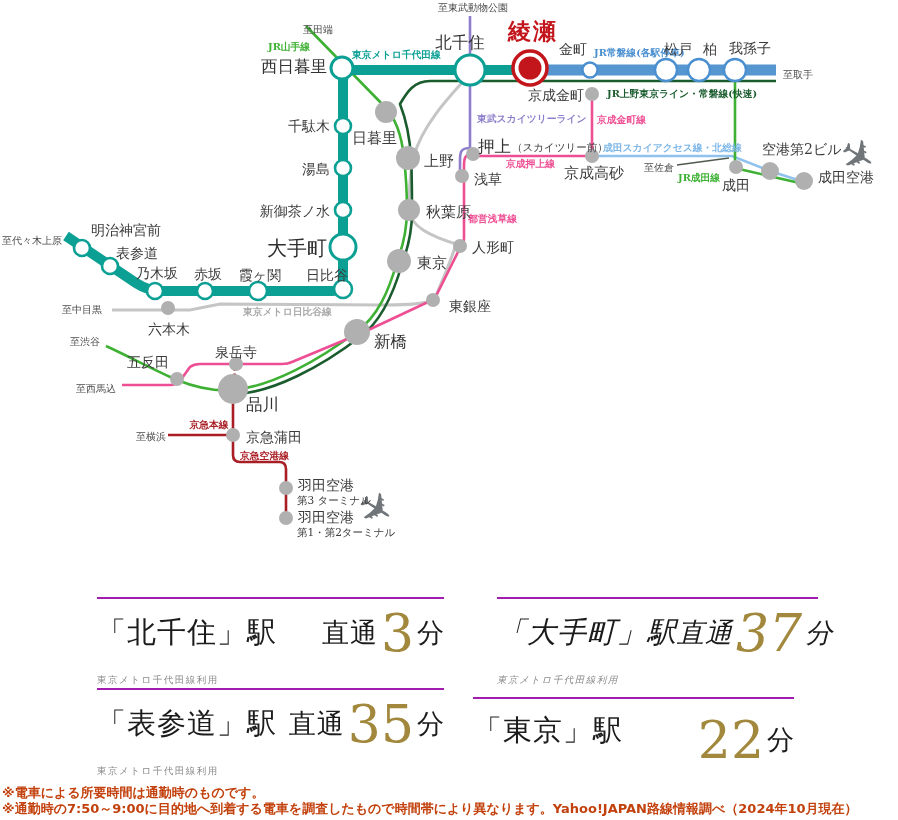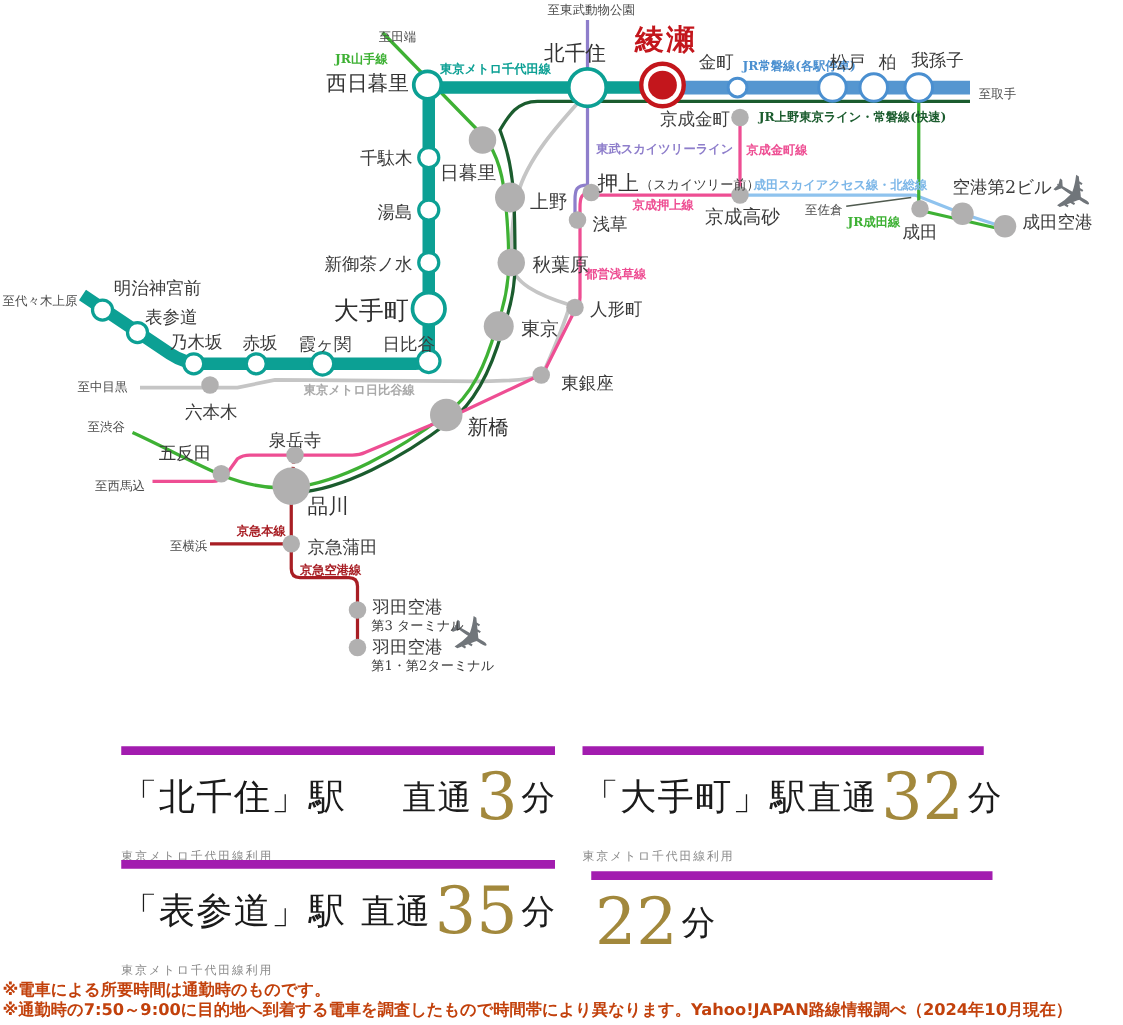--- a/index.html
+++ b/index.html
@@ -14,31 +14,31 @@
   .sub{font-size:10.5px;fill:#3b3b3b;}
   .dir{font-size:10px;fill:#4c4c4c;}
   .lbl{font-size:9.8px;font-weight:bold;}
   .teal{fill:#0ca094;} .green{fill:#3eb134;} .dkgreen{fill:#1b5c2e;}
   .blue{fill:#4a8fd0;} .purple{fill:#8e7ecb;} .pink{fill:#ee4e93;}
   .lblue{fill:#7db7e8;} .gray{fill:#a9a9a9;} .dkred{fill:#a81e24;}
   .plane{font-family:"DejaVu Sans",sans-serif;font-size:42px;fill:#70757a;}
 
   .caption{position:absolute;left:105px;top:551px;font-size:13.5px;letter-spacing:1px;
            color:#0f9c94;font-family:"DejaVu Serif","Liberation Serif",serif;}
-  .cell{position:absolute;border-top:7px solid #a21caf;
+  .cell{position:absolute;border-top:2px solid #a21caf;
         font-family:"DejaVu Serif","Liberation Serif",serif;color:#1b1b1b;}
   .cell .row{display:flex;align-items:baseline;justify-content:space-between;padding-top:12px;}
   .cell .station{font-size:29px;letter-spacing:1px;white-space:nowrap;}
   .time{display:flex;align-items:center;white-space:nowrap;}
   .time .pre{font-size:27px;letter-spacing:1px;}
   .time .min{font-size:52px;color:#a2883c;line-height:0.85;margin:0 3px;}
   .time .unit{font-size:27px;}
   .cell .note{font-size:9.5px;color:#8a8a8a;letter-spacing:1.5px;margin-top:19px;}
   .c-r1l{left:97px;top:597px;width:347px;height:99px;}
-  .c-r1r{left:466px;top:597px;width:321px;height:99px;}
+  .c-r1r{left:497px;top:597px;width:321px;height:99px;font-style:italic;}
   .c-r2l{left:97px;top:688px;width:347px;height:88px;}
   .c-r2r{left:473px;top:697px;width:321px;height:88px;}
   .footer{position:absolute;left:2px;top:785px;width:894px;font-size:13px;font-weight:bold;
           color:#c2410c;line-height:16px;font-family:"DejaVu Sans","Liberation Sans",sans-serif;}
 </style>
 </head>
 <body>
 
 <div id="stage">
 
@@ -199,41 +199,42 @@
       </span>
     </div>
     <div class="note">東京メトロ千代田線利用</div>
   </div>
 
   <div class="cell c-r1r">
     <div class="row">
       <span class="station">「大手町」駅</span>
       <span class="time">
         <span class="pre">直通</span>
-        <span class="min">32</span>
+        <span class="min">37</span>
         <span class="unit">分</span>
       </span>
     </div>
     <div class="note">東京メトロ千代田線利用</div>
   </div>
 
   <div class="cell c-r2l">
     <div class="row">
       <span class="station">「表参道」駅</span>
       <span class="time">
         <span class="pre">直通</span>
         <span class="min">35</span>
         <span class="unit">分</span>
       </span>
     </div>
     <div class="note">東京メトロ千代田線利用</div>
   </div>
 
   <div class="cell c-r2r">
     <div class="row">
+      <span class="station">「東京」駅</span>
       <span class="time">
         <span class="pre"></span>
         <span class="min">22</span>
         <span class="unit">分</span>
       </span>
     </div>
   </div>
 
   <div class="footer">
     <div>※電車による所要時間は通勤時のものです。</div>

